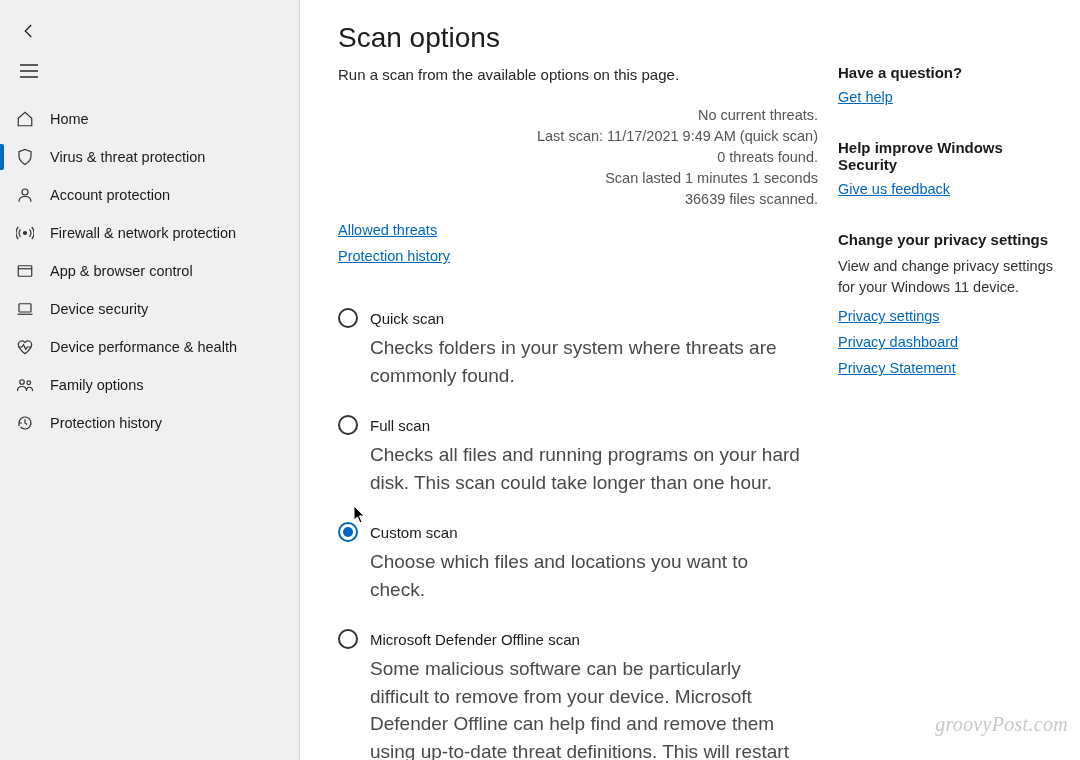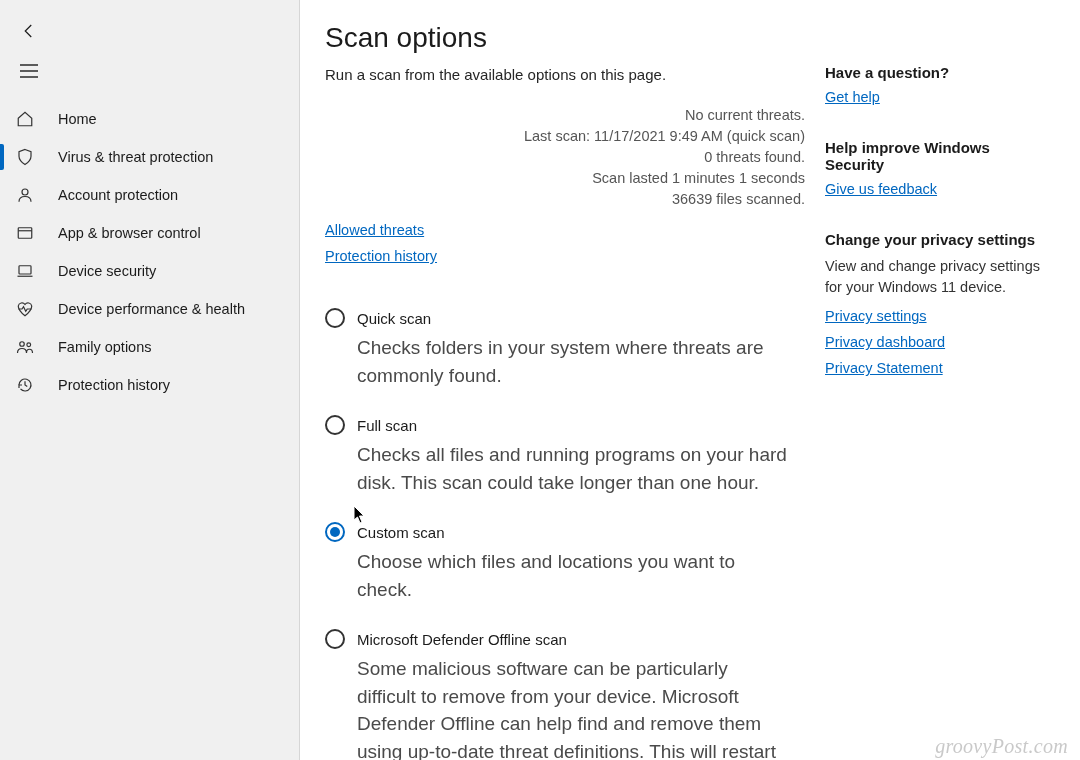--- a/index.html
+++ b/index.html
@@ -29,40 +29,39 @@
     border-radius: 4px;
     cursor: pointer;
   }
   .nav-list { margin-top: 2px; }
   .nav-item {
     display: flex; align-items: center;
     height: 38px;
     padding: 0 14px;
     cursor: pointer;
     position: relative;
-    gap: 8px;
   }
   .nav-item.active::before {
     content: "";
     position: absolute; left: 0; top: 6px; bottom: 6px; width: 4px;
     background: #0067c0;
     border-radius: 0 2px 2px 0;
   }
   .nav-icon {
     width: 22px; height: 22px;
     display: flex; align-items: center; justify-content: center;
     color: #333;
     margin-right: 14px;
     flex-shrink: 0;
   }
   .nav-label { font-size: 14.5px; color: #1b1b1b; }
   .main {
     flex: 1;
     display: flex;
-    padding: 22px 20px 0 25px;
+    padding: 22px 20px 0 38px;
     overflow: hidden;
     border-radius: 14px;
   }
   .content {
     flex: 1;
     max-width: 500px;
     padding-right: 20px;
   }
   .aside {
     width: 220px;
@@ -112,21 +111,21 @@
   .aside h3 { font-size: 15px; font-weight: 600; margin-bottom: 8px; }
   .aside-section { margin-bottom: 34px; }
   .aside-text { font-size: 14.5px; color: #333; line-height: 1.45; margin-bottom: 10px; }
   .cursor {
     position: absolute;
     left: 354px; top: 506px;
     pointer-events: none;
   }
   .watermark {
     position: absolute;
-    right: 12px; bottom: 2px;
+    right: 12px; bottom: 24px;
     font-family: Georgia, serif;
     font-style: italic;
     font-size: 20px;
     color: #c9c9c9;
     letter-spacing: 0.3px;
   }
   svg { display: block; }
 </style>
 </head>
 <body>
@@ -169,20 +168,29 @@
       <span class="nav-label">Virus &amp; threat protection</span>
     </div>
     <div class="nav-item">
       <span class="nav-icon">
         <svg width="18" height="18" viewBox="0 0 24 24" fill="none" stroke="#333" stroke-width="1.6">
             <circle cx="12" cy="8" r="4"></circle>
             <path d="M4 21 C4 16 8 14 12 14 C16 14 20 16 20 21"></path>
           </svg>
       </span>
       <span class="nav-label">Account protection</span>
+    </div>
+    <div class="nav-item">
+      <span class="nav-icon">
+        <svg width="18" height="18" viewBox="0 0 24 24" fill="none" stroke="#333" stroke-width="1.6">
+            <circle cx="12" cy="12" r="2" fill="#333"></circle>
+            <path d="M6 7 a8 8 0 0 0 0 10 M18 7 a8 8 0 0 1 0 10 M3 4 a12 12 0 0 0 0 16 M21 4 a12 12 0 0 1 0 16"></path>
+          </svg>
+      </span>
+      <span class="nav-label">Firewall &amp; network protection</span>
     </div>
     <div class="nav-item">
       <span class="nav-icon">
         <svg width="18" height="18" viewBox="0 0 24 24" fill="none" stroke="#333" stroke-width="1.6">
             <rect x="3" y="5" width="18" height="14" rx="1"></rect>
             <line x1="3" y1="9" x2="21" y2="9"></line>
           </svg>
       </span>
       <span class="nav-label">App &amp; browser control</span>
     </div>

